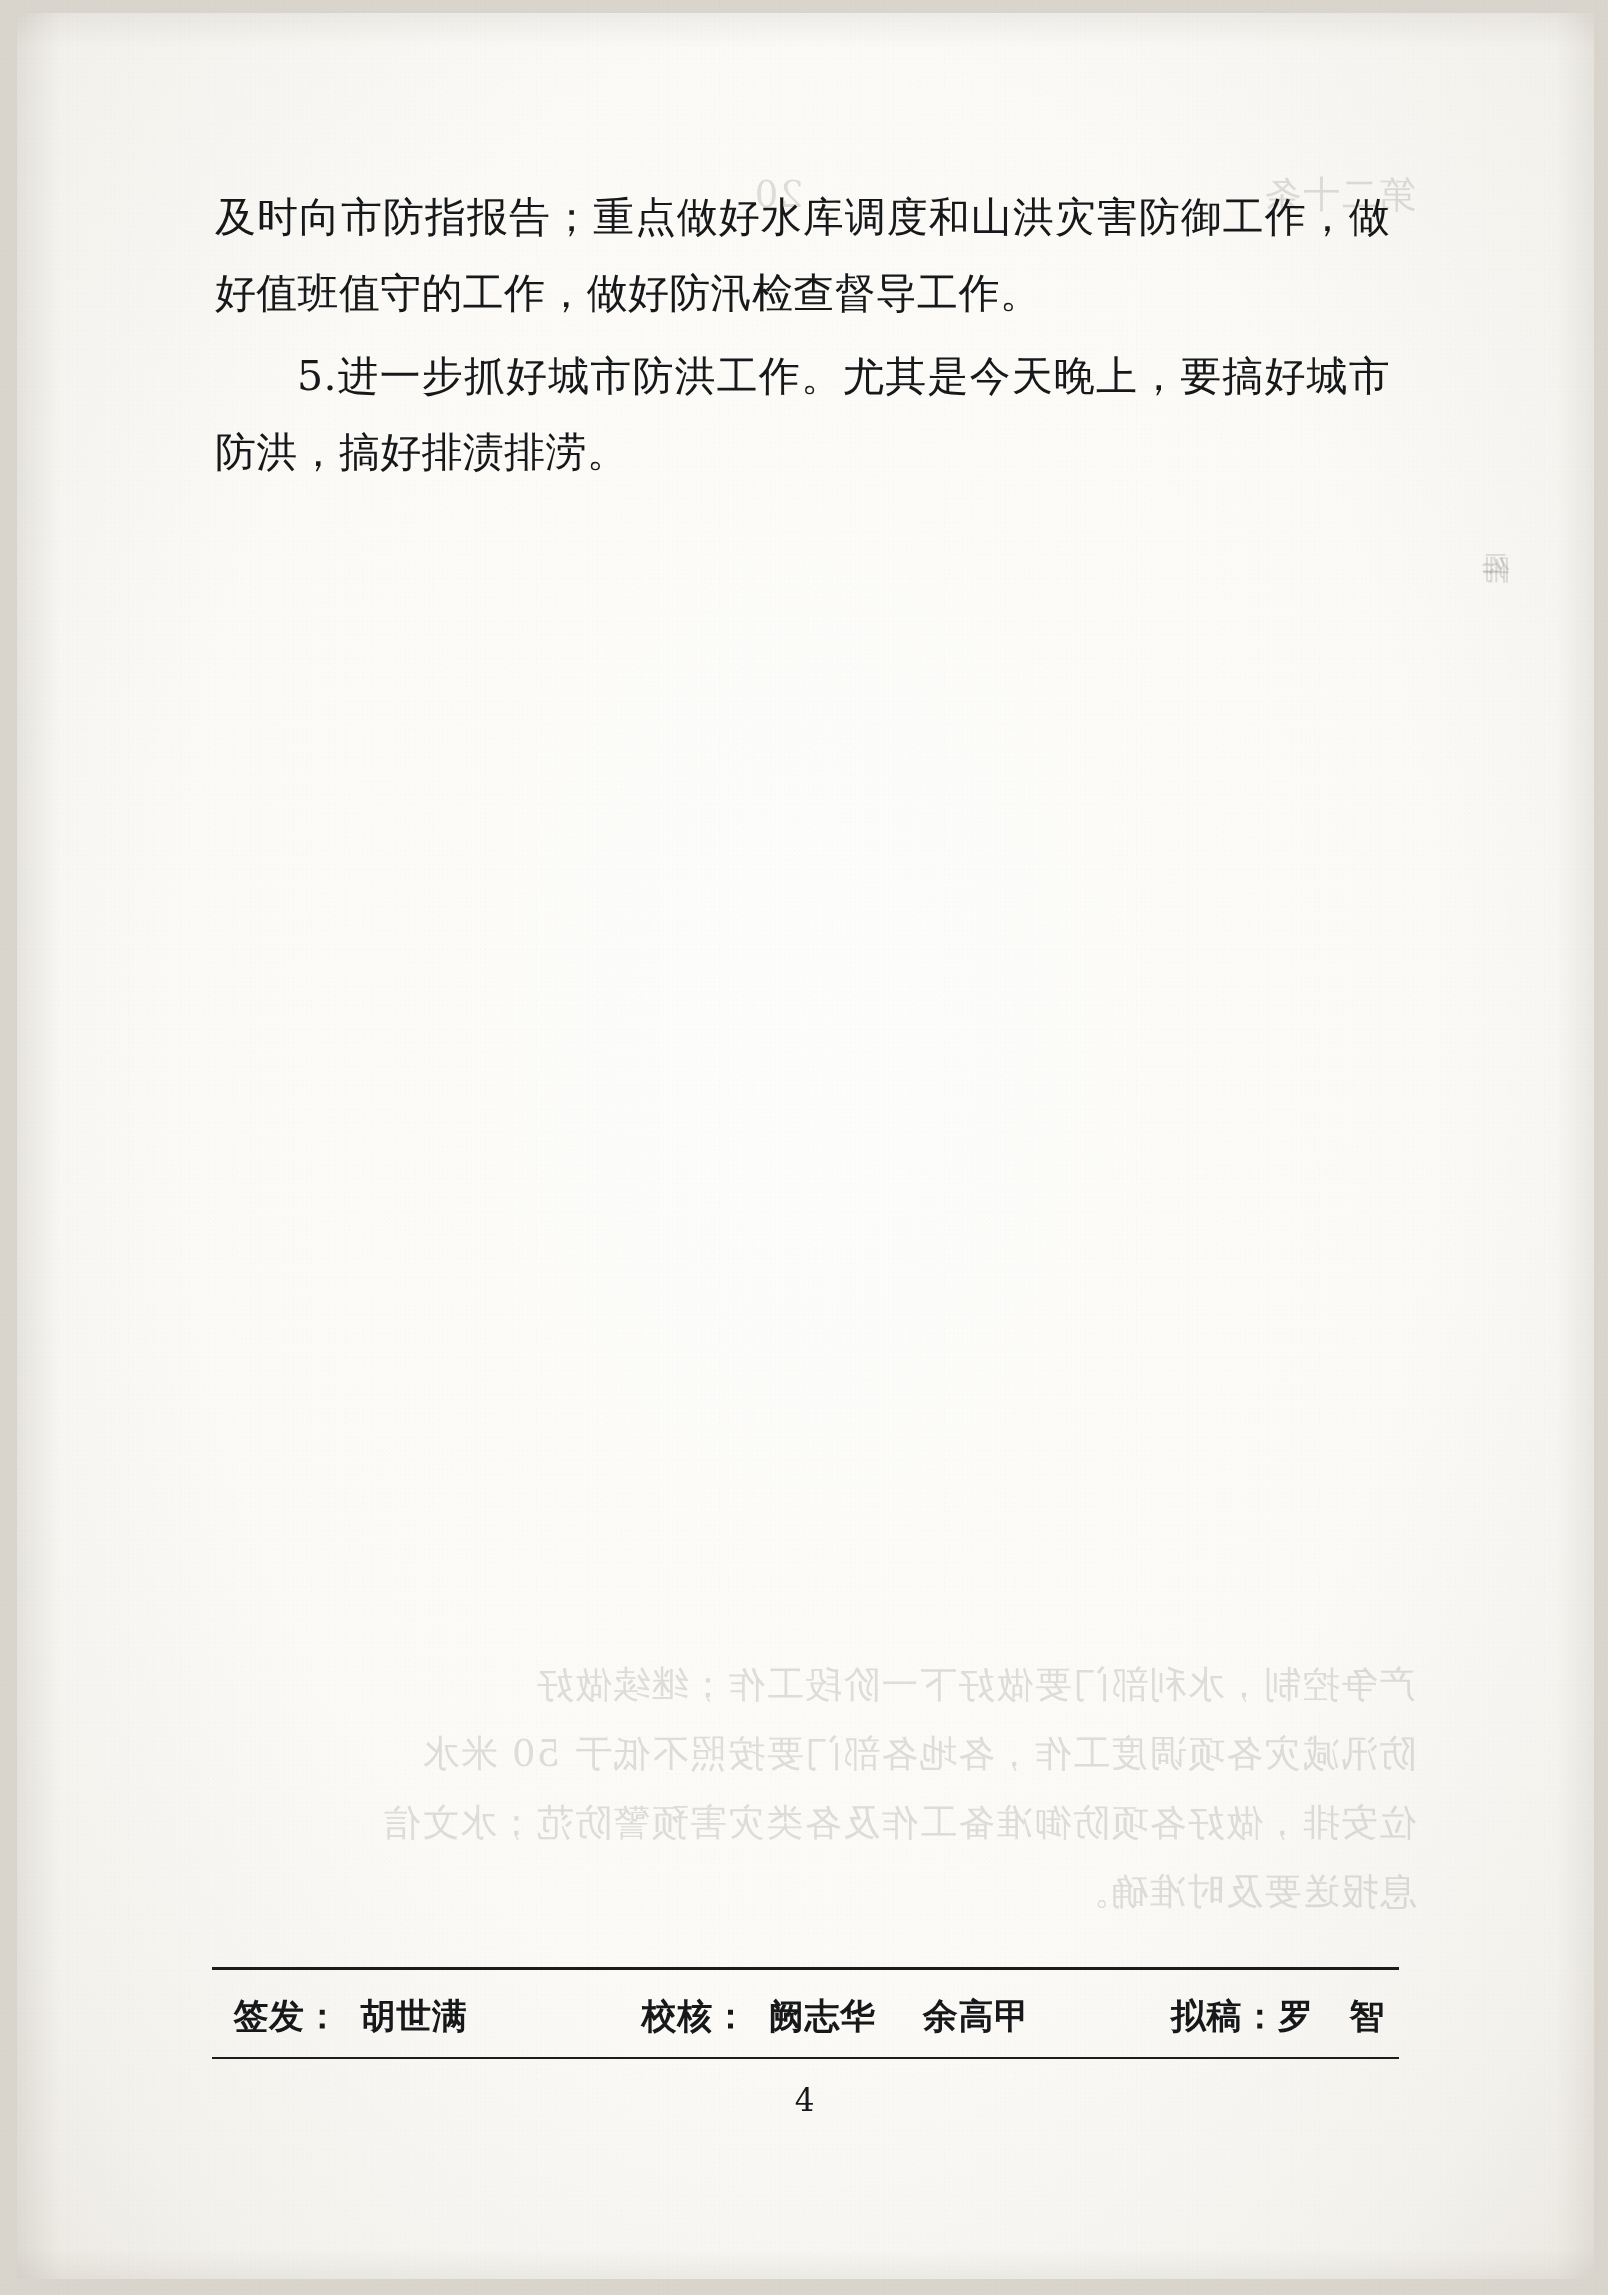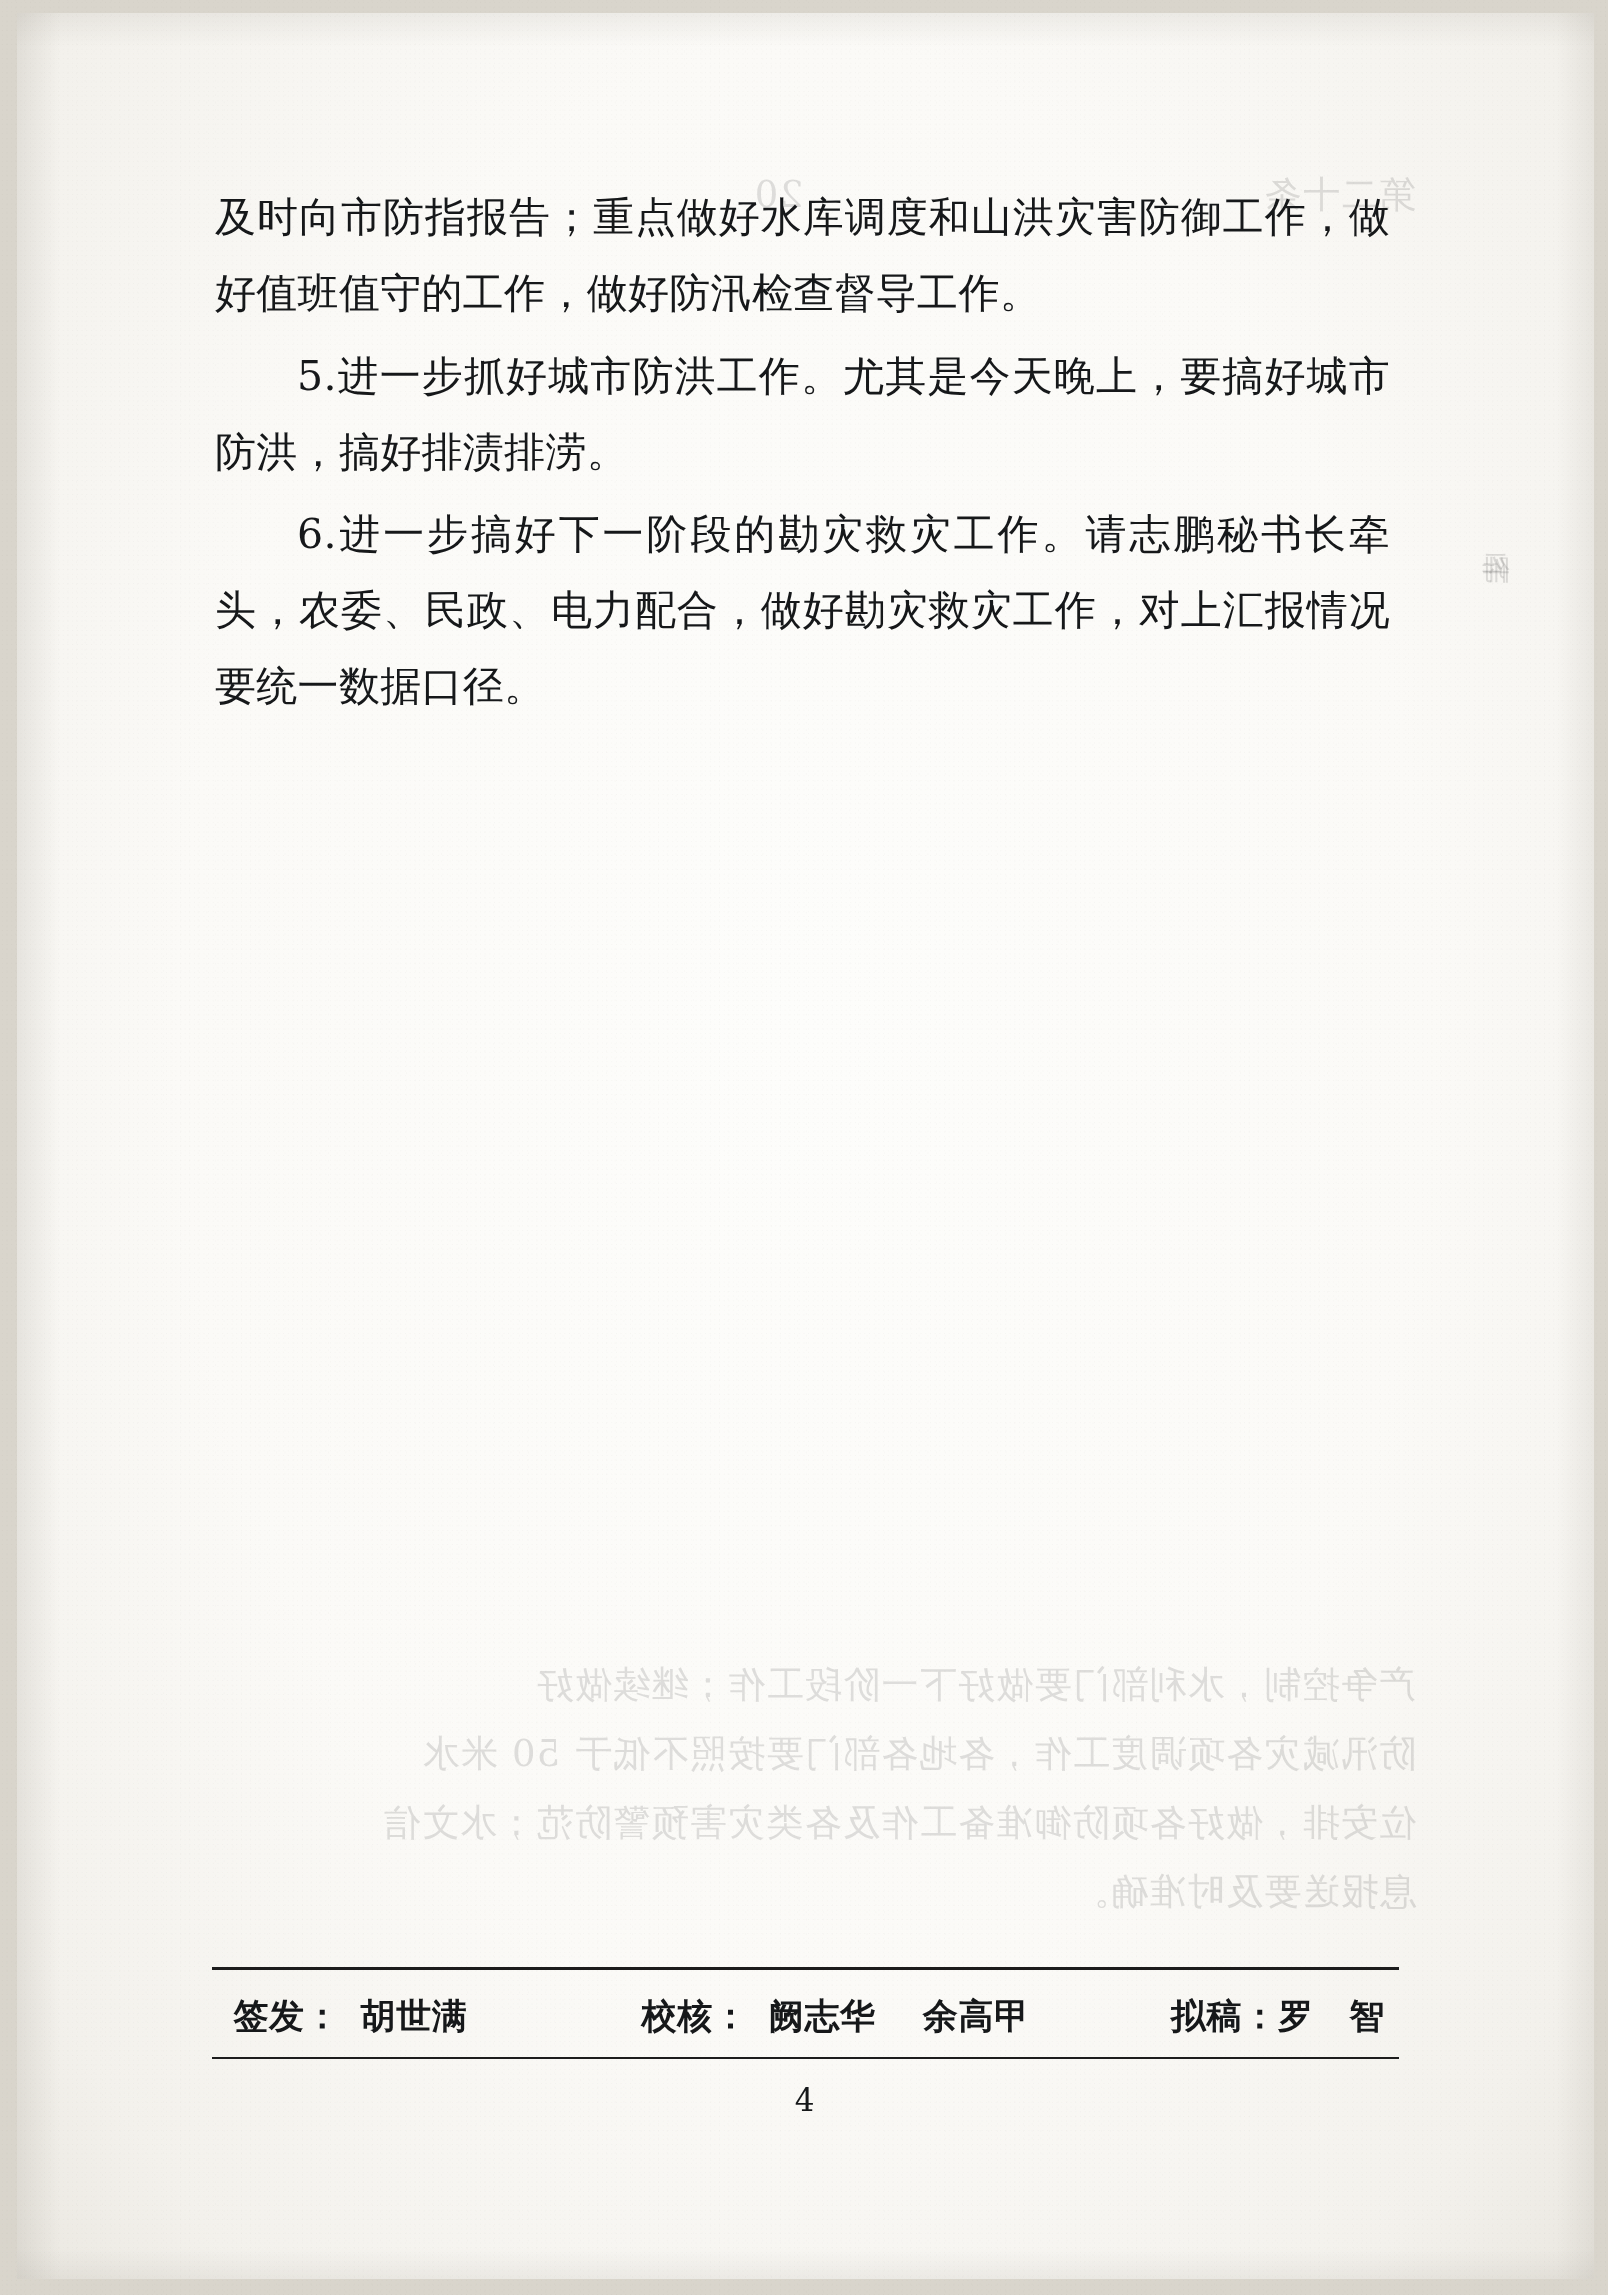--- a/index.html
+++ b/index.html
@@ -180,21 +180,20 @@
   <div class="bleed-margin-note">附件二</div>
 
   <div class="bleed" id="bleed-lower">产争控制，水利部门要做好下一阶段工作；继续做好
 防汛减灾各项调度工作，各地各部门要按照不低于 50 米水
 位安排，做好各项防御准备工作及各类灾害预警防范；水文信
 息报送要及时准确。</div>
 
   <div id="content">
     <p>及时向市防指报告；重点做好水库调度和山洪灾害防御工作，做好值班值守的工作，做好防汛检查督导工作。</p>
     <p class="indent">5.进一步抓好城市防洪工作。尤其是今天晚上，要搞好城市防洪，搞好排渍排涝。</p>
-    <p class="indent">6.进一步搞好下一阶段的勘灾救灾工作。请志鹏秘书长牵头，农委、民政、电力配合，做好勘灾救灾工作，对上汇报情况要统一数据口径。</p>
   </div>
 
   <div id="footer-rule-top"></div>
 
   <div id="signature-row">
     <span id="sig-issuer">签发：</span>
     <span>胡世满</span>
     <span id="sig-checker">校核：</span>
     <span>阙志华</span>
     <span id="sig-checker-2">余高甲</span>

